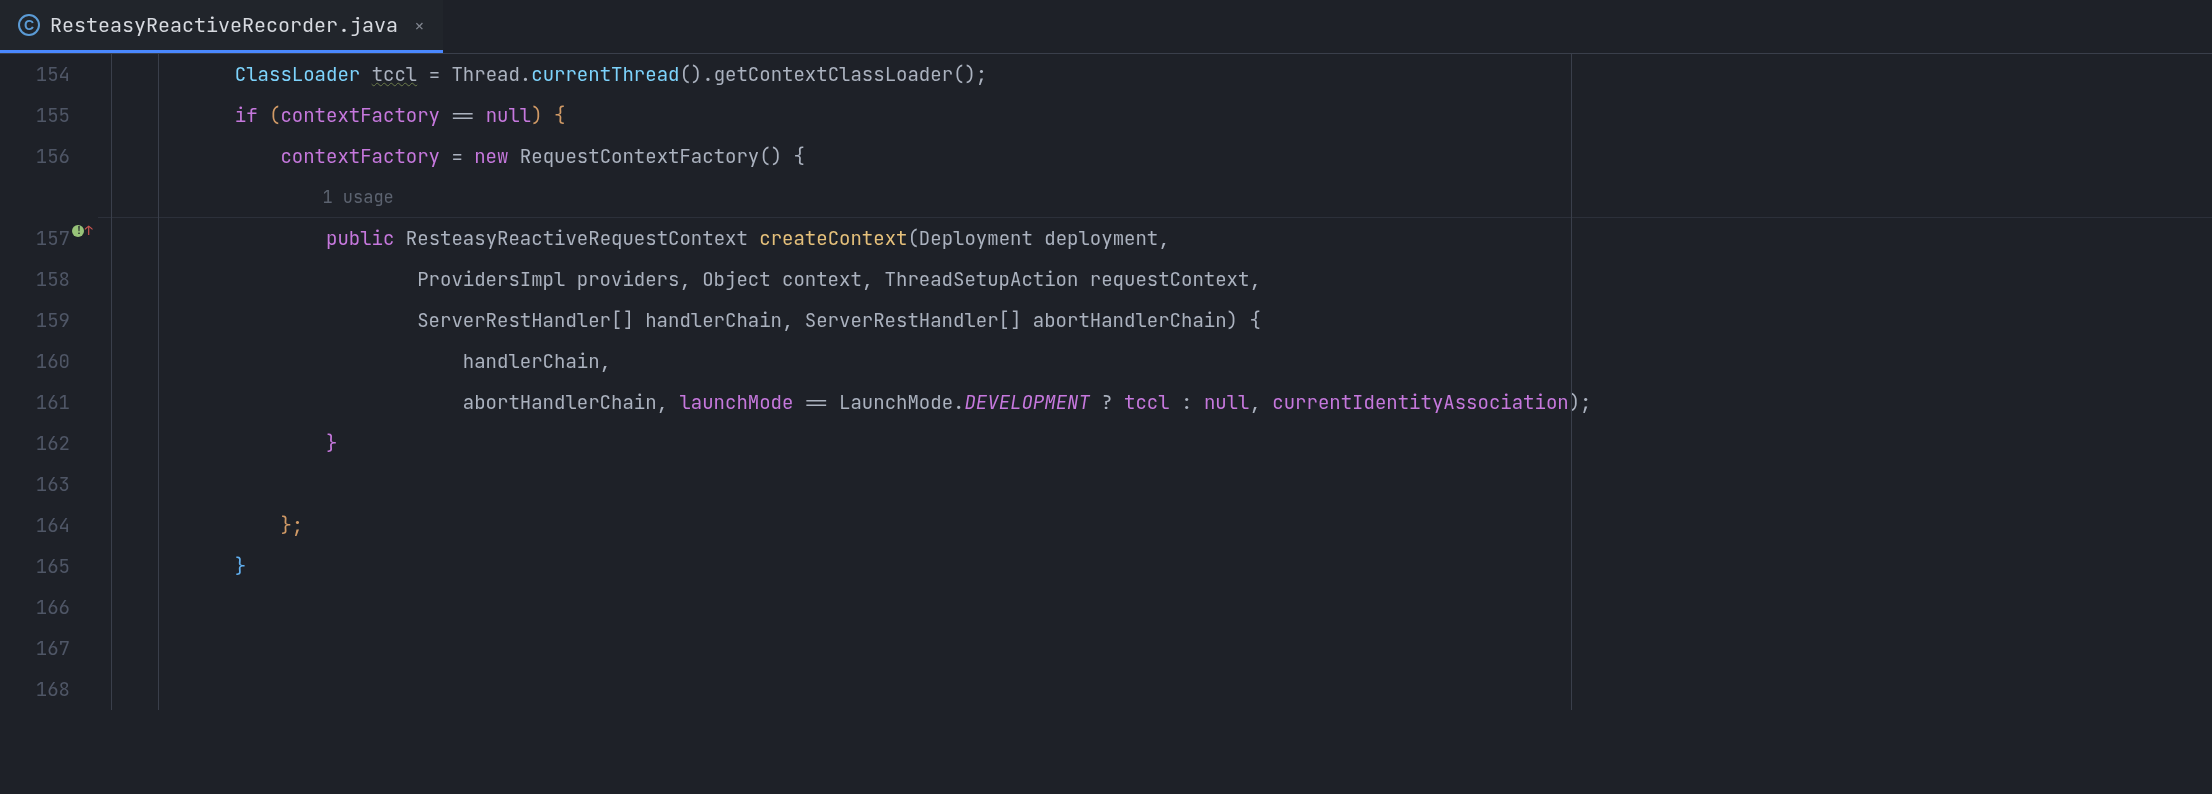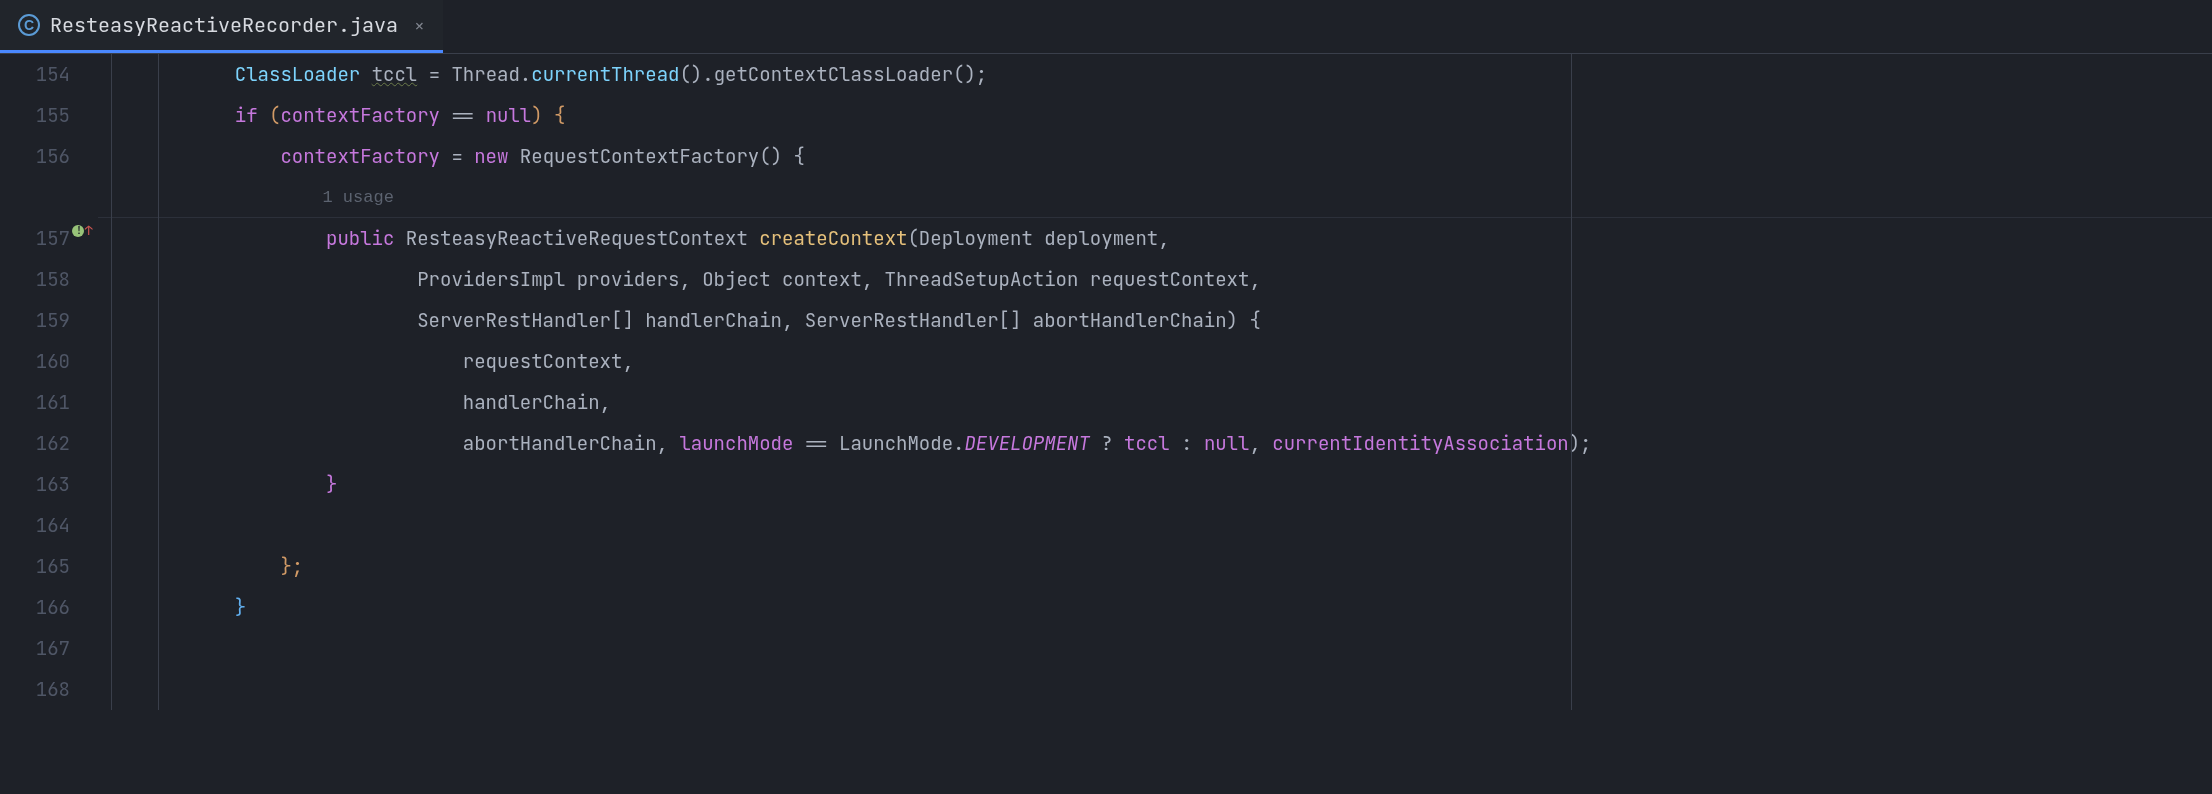--- a/index.html
+++ b/index.html
@@ -119,21 +119,20 @@
     line-height: 41px;
     white-space: pre;
     padding-left: 0;
   }
   .hint-line {
     height: 41px;
     line-height: 41px;
     white-space: pre;
     color: #5c6370;
     font-size: 17px;
-    font-family: Liberation Mono, monospace;
   }
   
   .kw { color: #c678dd; }          
   .type { color: #7dd3fc; }        
   .method-decl { color: #e5c07b; }
   .call-ital { color: #7dd3fc; }
   .anno { color: #e5c07b; }        
   .local { color: #abb2bf; }
   .field { color: #c678dd; text-decoration-color: #6b5c8a; }
   .static-ital { font-style: italic; color: #c678dd; }
@@ -196,21 +195,20 @@
     <div class="method-sep"></div>
 
 
     <div class="code-line"><span class="indent">                    </span><span class="kw">public </span><span>ResteasyReactiveRequestContext </span><span class="method-decl">createContext</span><span>(Deployment deployment,</span></div>
 
     <div class="code-line"><span class="indent">                            </span><span>ProvidersImpl providers, Object context, ThreadSetupAction requestContext,</span></div>
 
     <div class="code-line"><span class="indent">                            </span><span>ServerRestHandler[] handlerChain, ServerRestHandler[] abortHandlerChain) {</span></div>
 
 
-    <div class="code-line"><span class="indent">                                </span><span>requestContext,</span></div>
 
     <div class="code-line"><span class="indent">                                </span><span>handlerChain,</span></div>
 
     <div class="code-line"><span class="indent">                                </span><span>abortHandlerChain, </span><span class="field">launchMode</span><span> == LaunchMode.</span><span class="static-ital">DEVELOPMENT</span><span> ? </span><span class="field">tccl</span><span> : </span><span class="null">null</span><span>, </span><span class="field">currentIdentityAssociation</span><span>);</span></div>
 
     <div class="code-line"><span class="indent">                    </span><span class="brace-p">}</span></div>
 
     <div class="code-line"><span></span></div>
 
     <div class="code-line"><span class="indent">                </span><span class="brace-y">};</span></div>

